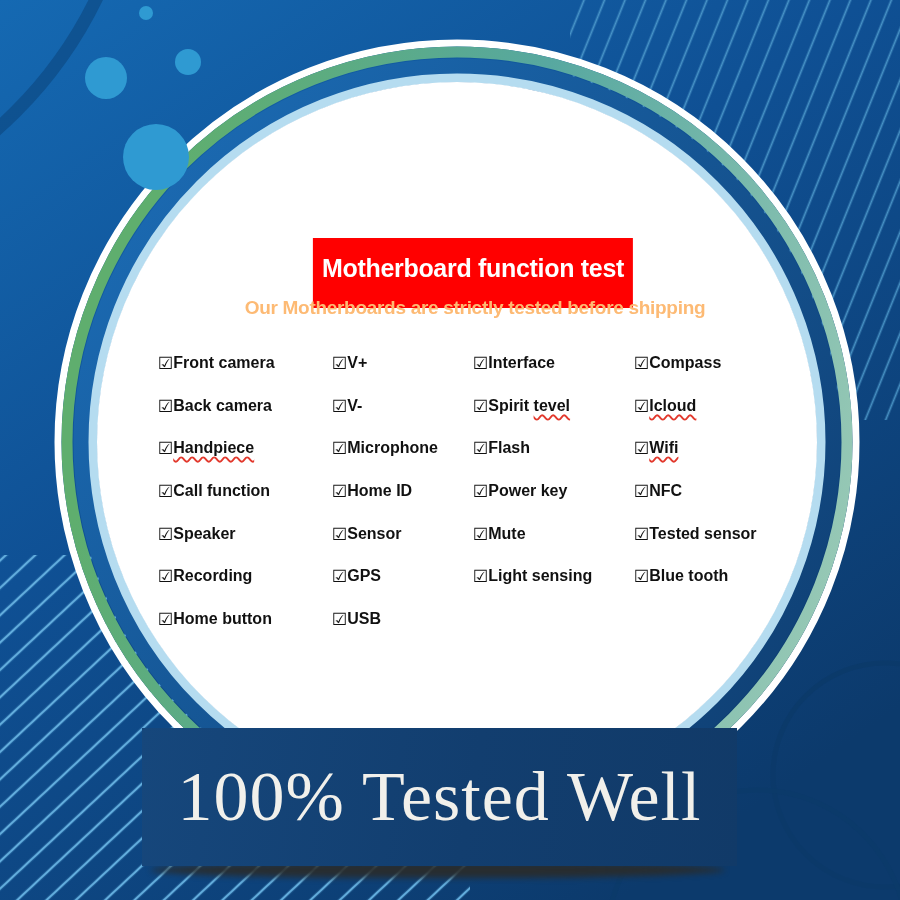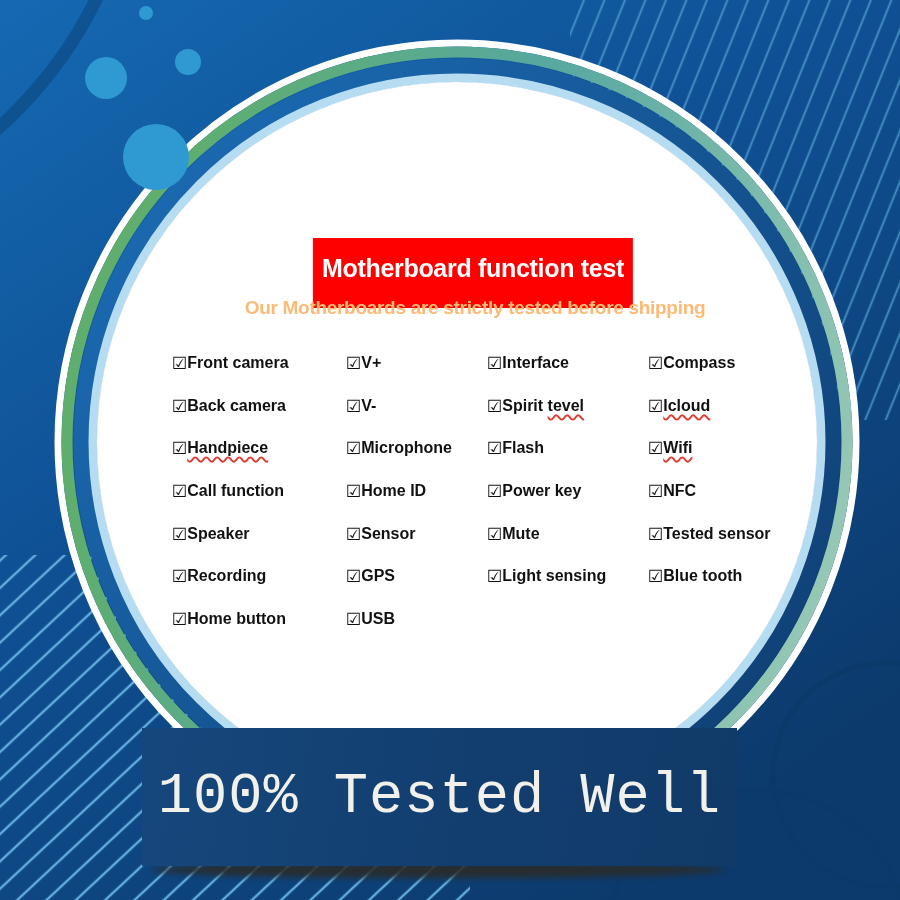--- a/index.html
+++ b/index.html
@@ -20,21 +20,21 @@
   }
   .subtitle{
     position:absolute;left:475px;top:289px;transform:translateX(-50%);
     color:#fdba74;font-size:19px;font-weight:bold;letter-spacing:-0.3px;
     white-space:nowrap;
     margin-top:8px;
   }
 
   
   .checklist{
-    position:absolute;left:172px;top:352px;width:680px;
+    position:absolute;left:158px;top:352px;width:680px;
     display:grid;
     grid-template-columns:174px 141px 161px auto;
     grid-auto-rows:42.7px;
     align-items:start;
   }
   .check-item{
     color:#111111;font-size:16px;font-weight:bold;line-height:22px;
     white-space:nowrap;
   }
   .check-item .cbx{
@@ -57,22 +57,22 @@
     position:absolute;left:150px;top:862px;width:575px;height:16px;
     background:#2b2b28;border-radius:50%;
     filter:blur(3px);opacity:0.9;
   }
   .banner{
     position:absolute;left:142px;top:728px;width:595px;height:138px;
     background:linear-gradient(100deg,#16477c 0%,#123e6f 55%,#113a68 100%);
     display:flex;align-items:center;justify-content:center;
   }
   .banner-text{
-    font-family:Liberation Mono, monospace;
-    font-size:57px;letter-spacing:1px;color:#f1f0eb;
+    font-family:Liberation Serif, serif;
+    font-size:70px;letter-spacing:1px;color:#f1f0eb;
     white-space:nowrap;
   }
 </style>
 </head>
 <body>
 
 <div class="stage">
 
   <svg class="bg" width="900" height="900" viewBox="0 0 900 900">
     <defs>

